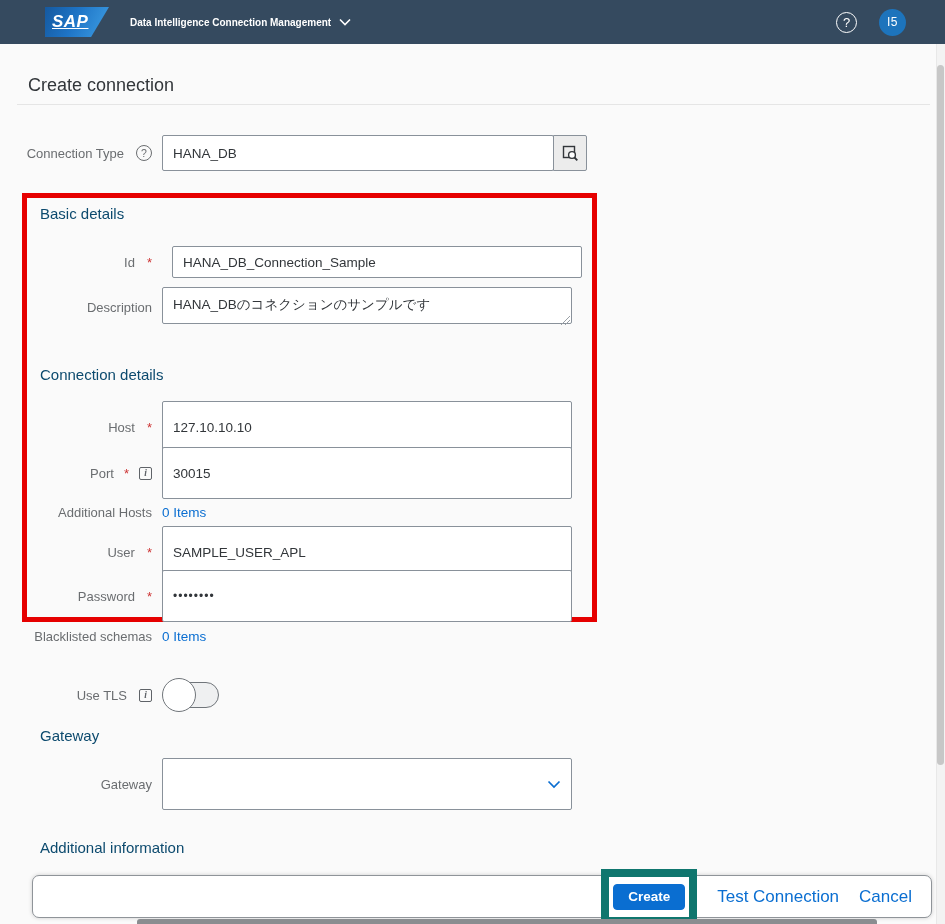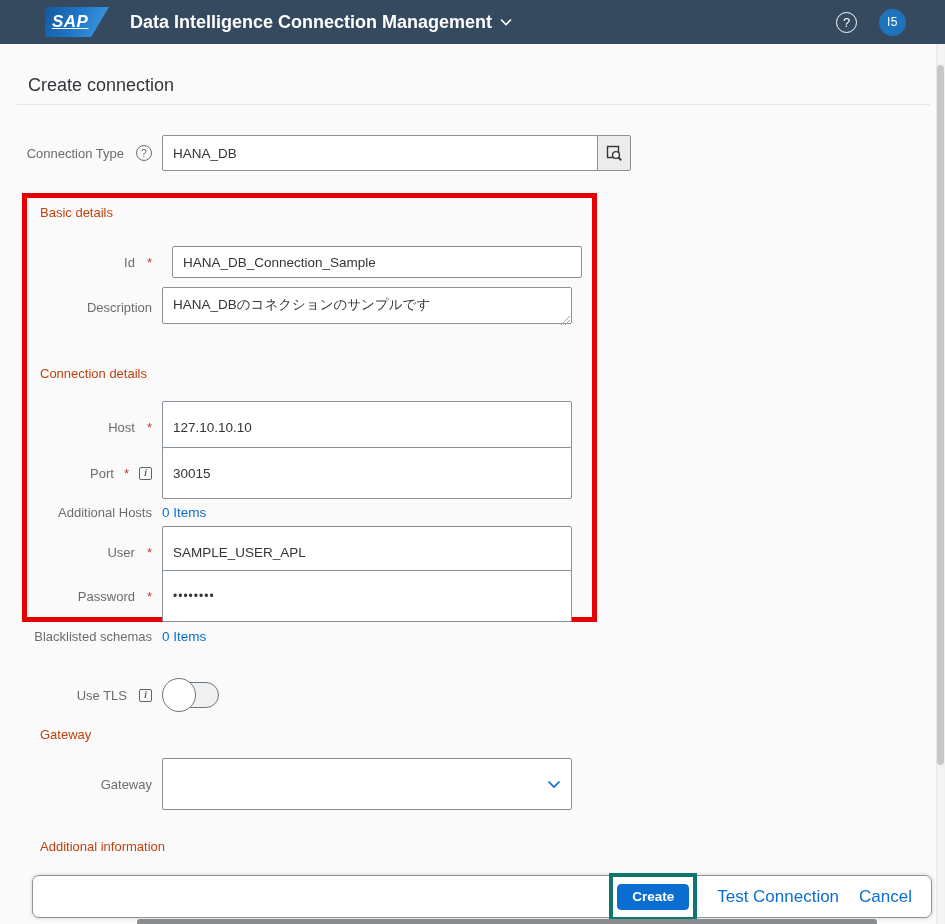--- a/index.html
+++ b/index.html
@@ -8,60 +8,60 @@
   .screen { position:relative; width:945px; height:924px; background:#fafafa; overflow:hidden; margin:0 auto; }
 
   
   .shell-header { position:absolute; left:0; top:0; width:945px; height:44px; background:#354a5f; display:flex; align-items:center; }
   .sap-logo { position:absolute; left:45px; top:7px; width:64px; height:30px;
     background:linear-gradient(115deg,#15599f 0%,#1e74c6 45%,#3fa0e5 100%);
     clip-path:polygon(0 0,100% 0,72% 100%,0 100%);
     display:flex; align-items:center; }
   .sap-logo span { color:#fff; font-weight:bold; font-style:italic; font-size:17px; letter-spacing:.5px; padding-left:7px;text-decoration:underline; }
   .app-title { position:absolute; left:130px; top:0; height:44px; display:flex; align-items:center; gap:8px; cursor:pointer; }
-  .app-title span { color:#fff; font-size:18px; font-weight:bold; }
+  .app-title span { color:#fff; font-size:10px; font-weight:bold; }
   .hdr-right { position:absolute; right:39px; top:0; height:44px; display:flex; align-items:center; gap:22px; }
   .help-circle { width:21px; height:21px; border:1.6px solid #fff; border-radius:50%; color:#fff; font-size:13px; display:flex; align-items:center; justify-content:center; cursor:pointer; }
   .avatar { width:27px; height:27px; border-radius:50%; background:#1d74bc; color:#fff; font-size:12px; display:flex; align-items:center; justify-content:center; cursor:pointer; letter-spacing:.5px; }
 
   
   .page-title { position:absolute; left:28px; top:75px; font-size:18px; color:#32363a; }
   .title-divider { position:absolute; left:17px; top:104px; width:913px; height:1px; background:#e5e5e5; }
 
   .frow { position:absolute; left:0; display:flex; align-items:center; }
   .flabel { width:152px; text-align:right; color:#6a6d70; font-size:13px; display:inline-flex; justify-content:flex-end; align-items:center; gap:12px; white-space:nowrap; }
   .req { color:#cd3333; }
   .ctrl { margin-left:10px; }
   input.tb, textarea.tb, .selbox { width:410px; height:52px; border:1px solid #89919a; border-radius:2px; background:#fff; font-family:"Liberation Sans",sans-serif; font-size:13.5px; color:#32363a; padding:0 10px; outline:none; }
   .qmark { width:16px; height:16px; border:1px solid #6a6d70; border-radius:50%; color:#6a6d70; font-size:10.5px; display:inline-flex; align-items:center; justify-content:center; flex:none; cursor:pointer; }
   .ibox { width:13px; height:13px; border:1px solid #5f6368; border-radius:2px; color:#5f6368; font-size:9.5px; font-family:"Liberation Serif",serif; font-style:italic; font-weight:bold; display:inline-flex; align-items:center; justify-content:center; flex:none; cursor:pointer; }
 
   .vh-btn { width:34px; height:36px; margin-left:-1px; border:1px solid #89919a; border-radius:0 2px 2px 0; background:#ececec; display:flex; align-items:center; justify-content:center; cursor:pointer; }
 
-  .section-title { position:absolute; left:40px; font-size:13px; color:#c2410c; }
+  .section-title { position:absolute; left:40px; font-size:15px; color:#0c4a6e; }
 
   .link { color:#0a6ed1; font-size:13.5px; text-decoration:none; cursor:pointer; }
 
   textarea.tb { height:37px; padding-top:8px; resize:none; overflow:hidden; }
   .ta-wrap { position:relative; }
   .ta-grip { position:absolute; right:2px; bottom:3px; }
 
   
   .switch { position:relative; width:58px; height:36px; cursor:pointer; }
   .switch .track { position:absolute; left:10px; top:5px; width:47px; height:26px; border:1.5px solid #70757a; border-radius:13px; background:#eff0f1; }
   .switch .knob { position:absolute; left:0; top:1px; width:34px; height:34px; border:1.5px solid #70757a; border-radius:50%; background:#fff; }
 
   .selbox { display:flex; align-items:center; justify-content:space-between; cursor:pointer; }
 
   
   .anno { position:absolute; border:5px solid #e60000; pointer-events:none; }
 
   
   .footer-bar { position:absolute; left:32px; top:875px; width:900px; height:43px; background:#fff; border:1px solid #8f9499; border-radius:7px; box-shadow:0 0 4px rgba(0,0,0,.18); display:flex; align-items:center; justify-content:flex-end; gap:20px; padding-right:19px; }
-  .create-anno { border:4px solid #0f766e; padding:7px 4px; }
+  .create-anno { border:8px solid #0f766e; padding:7px 4px; }
   .btn-primary { background:#0a6ed1; color:#fff; border:1px solid #0a6ed1; border-radius:4px; font-size:13.5px; font-weight:bold; height:26px; padding:0 14px; font-family:"Liberation Sans",sans-serif; cursor:pointer; }
   .btn-text { background:none; border:none; color:#0a6ed1; font-size:17px; font-family:"Liberation Sans",sans-serif; cursor:pointer; }
 
   
   .vtrack { position:absolute; left:936px; top:44px; width:9px; height:880px; background:#f3f3f3; border-left:1px solid #e8e8e8; }
   .vthumb { position:absolute; left:937px; top:65px; width:7px; height:700px; background:#c7c7c7; border-radius:4px; cursor:pointer; }
   .hthumb { position:absolute; left:137px; top:919px; width:740px; height:5px; background:#8a8d90; border-radius:3px 3px 0 0; cursor:pointer; }
 </style>
 </head>
 <body>
@@ -89,21 +89,21 @@
   </div>
 
   <div class="page-title">Create connection</div>
   <div class="title-divider"></div>
 
   <div class="frow" style="top:135px; height:36px;">
     <div class="flabel">
       <span>Connection Type</span>
       <span class="qmark">?</span>
     </div>
-    <input class="tb ctrl" style="width: 436px; height: 36px;" readonly="" value="HANA_DB">
+    <input class="tb ctrl" style="width: 392px; height: 36px;" readonly="" value="HANA_DB">
     <div class="vh-btn">
       <svg width="17" height="17" viewBox="0 0 17 17">
         <rect x="1.5" y="1.5" width="11" height="11" fill="none" stroke="#32363a" stroke-width="1.4"></rect>
         <circle cx="10" cy="10" r="3.4" fill="#fff" stroke="#32363a" stroke-width="1.4"></circle>
         <line x1="12.5" y1="12.5" x2="15.3" y2="15.3" stroke="#32363a" stroke-width="1.8"></line>
       </svg>
     </div>
   </div>
 
   <div class="anno" style="left:22px; top:193px; width:575px; height:429px;"></div>

